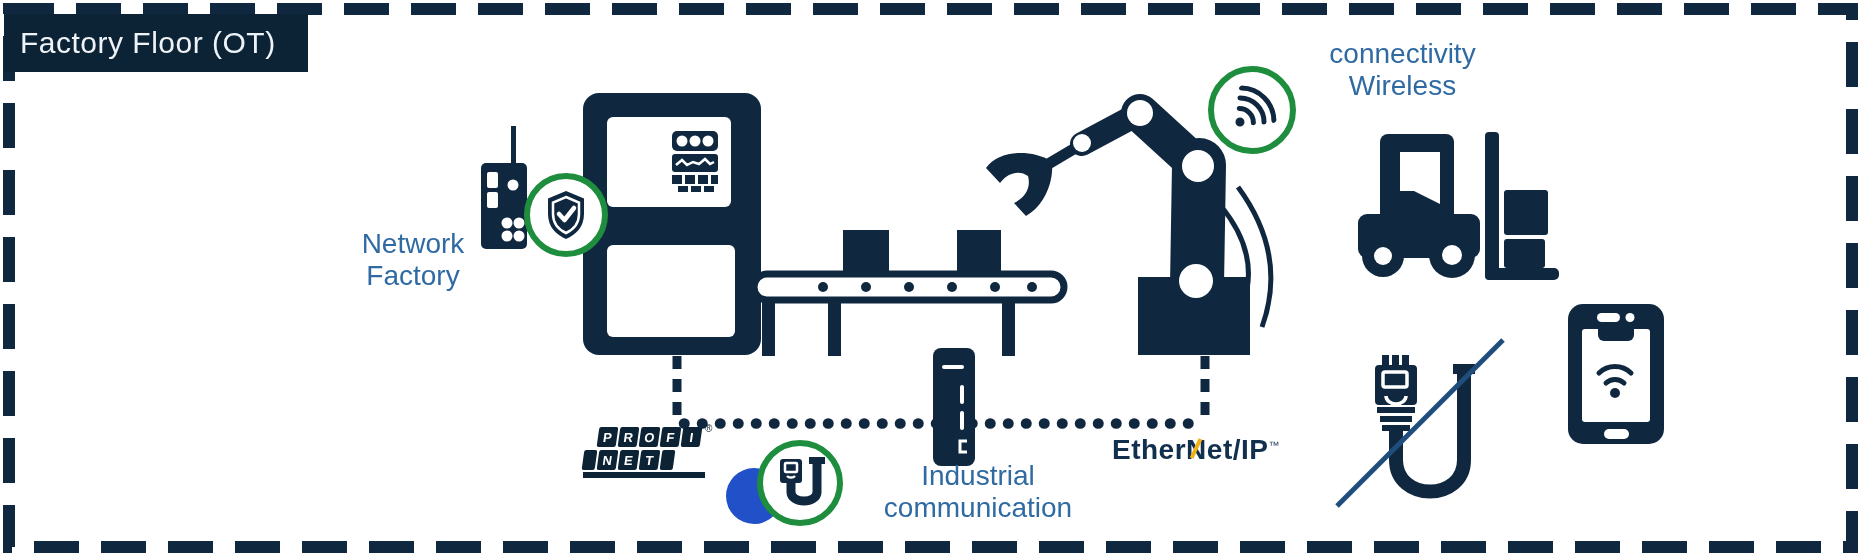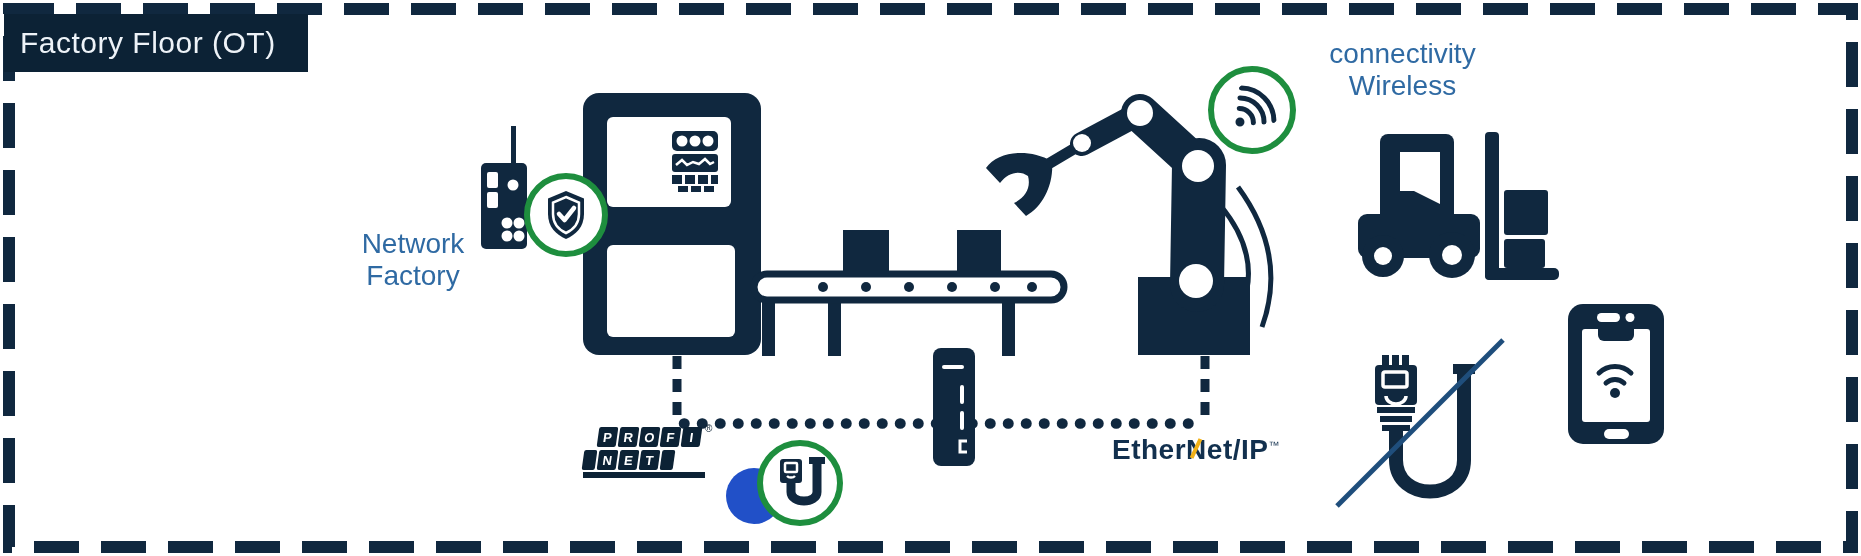--- a/index.html
+++ b/index.html
@@ -214,20 +214,22 @@
   </div>
 
   <svg class="abs" width="42" height="118" style="left:933px;top:348px;">
     <rect x="0" y="0" width="42" height="118" rx="8" fill="#10283f"></rect>
     <rect x="9" y="17" width="22" height="4" rx="2" fill="#ffffff"></rect>
     <rect x="27" y="37" width="4" height="19" rx="2" fill="#ffffff"></rect>
     <rect x="27" y="63" width="4" height="19" rx="2" fill="#ffffff"></rect>
     <path d="M 34 93 h -7 v 11 h 7" fill="none" stroke="#ffffff" stroke-width="3"></path>
   </svg>
   <div class="abs lbl lbl-industrial">
+    <div>Industrial</div>
+    <div>communication</div>
   </div>
 
   <div class="abs ethip">
     <span>Ether</span><span class="n-wrap"><span>N</span><span class="n-slash"></span></span><span>et/IP</span><sup>™</sup>
   </div>
 
   <svg class="abs" width="178" height="228" style="left:1333px;top:288px;">
     <rect x="42" y="77" width="42" height="40" rx="4" fill="#10283f"></rect>
     <rect x="49" y="67" width="7" height="14" fill="#10283f"></rect>
     <rect x="59" y="67" width="7" height="14" fill="#10283f"></rect>

